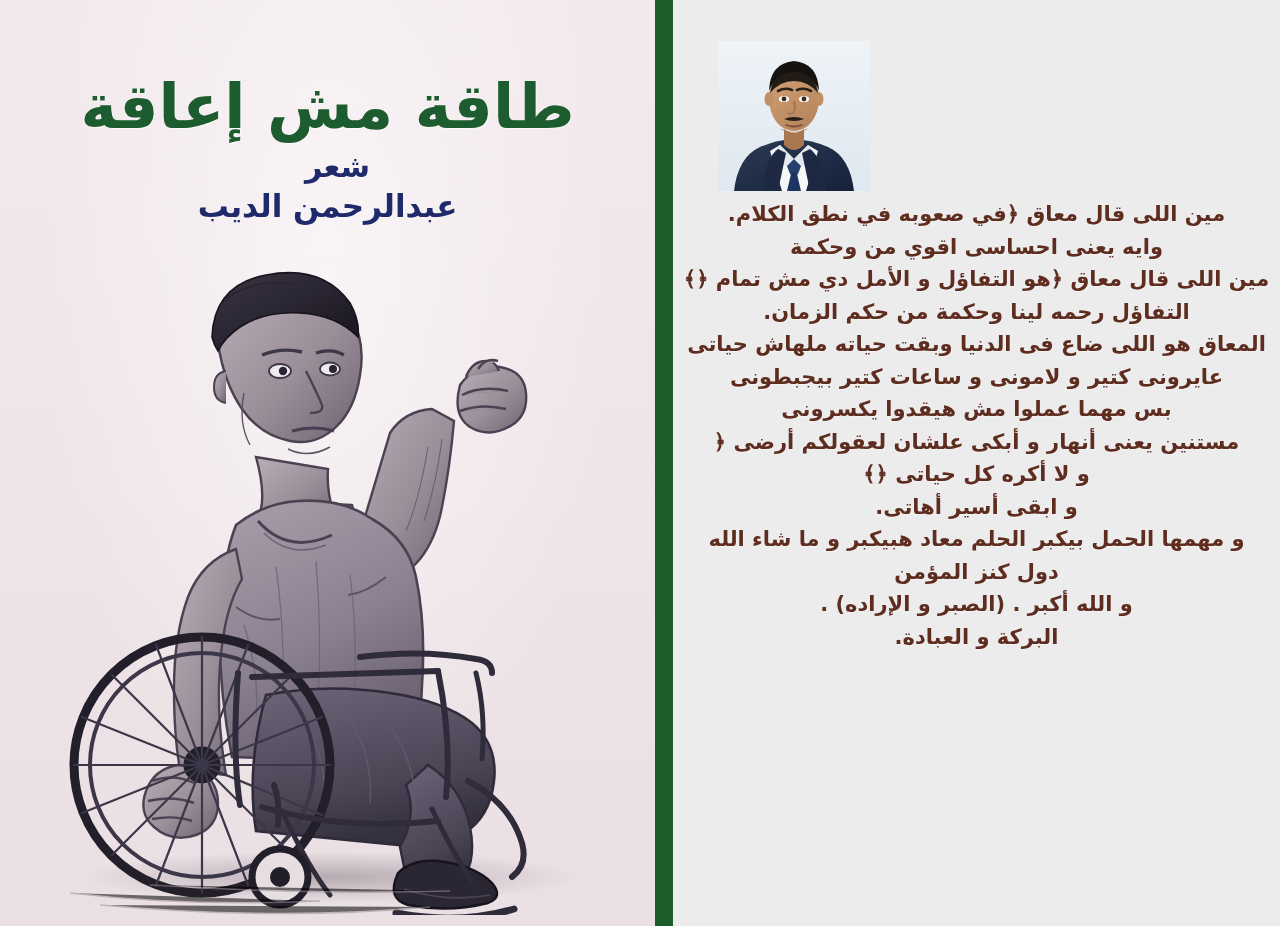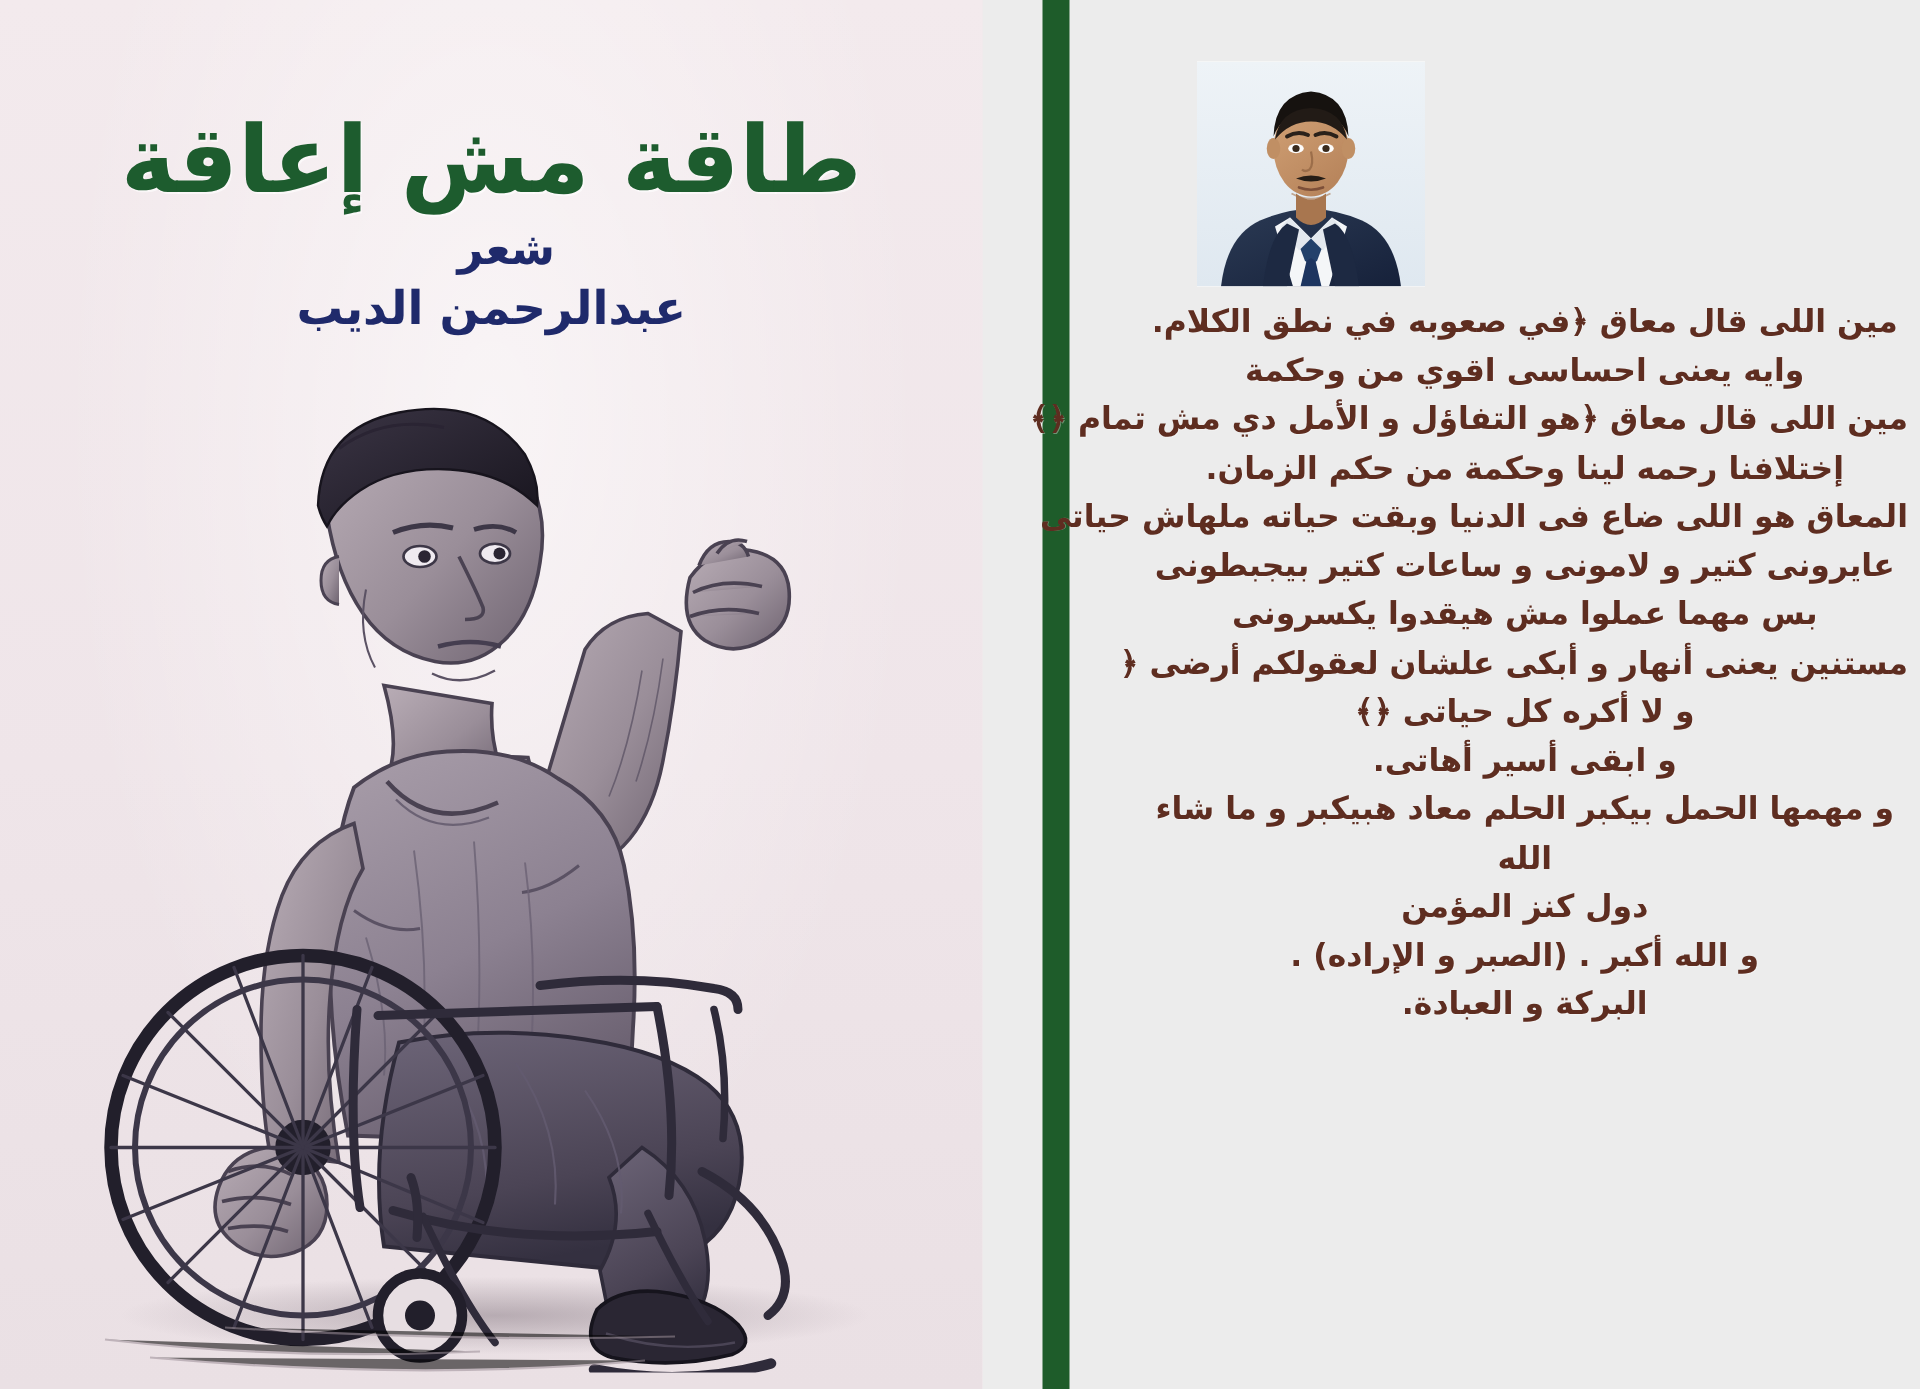--- a/index.html
+++ b/index.html
@@ -1,21 +1,21 @@
 <!DOCTYPE html>
 <html lang="ar"><head>
 <meta charset="utf-8">
 <style>
   html,body{margin:0;padding:0;}
   body{
     width:1280px;height:926px;overflow:hidden;
     font-family:"DejaVu Sans","Liberation Sans",sans-serif;
     background:#ececec;
   }
-  .poster{position:relative;width:1280px;height:926px;display:flex;gap:40px;}
+  .poster{position:relative;width:1280px;height:926px;display:flex;}
 
   
   .left-panel{
     position:relative;
     width:655px;height:926px;
     background:#f1e8eb;
     overflow:hidden;
   }
   .left-panel .paper-tint{
     position:absolute;inset:0;
@@ -313,21 +313,21 @@
         <path d="M68 84 q8 3 16 0" stroke="#7d4f38" stroke-width="1.8" fill="none" stroke-linecap="round"></path>
 
         <path d="M63 88 q13 7 26 0" stroke="#a8764f" stroke-width="1.2" fill="none" opacity=".6"></path>
       </svg>
     </div>
 
     <div class="poem-body">
       <span class="ln">مين اللى قال معاق ﴿في صعوبه في نطق الكلام.</span>
       <span class="ln">وايه يعنى احساسى اقوي من وحكمة</span>
       <span class="ln">مين اللى قال معاق ﴿هو التفاؤل و الأمل دي مش تمام ﴿﴾</span>
-      <span class="ln">إختلافنا رحمه لينا وحكمة من حكم الزمان.</span>
+      <span class="ln">التفاؤل رحمه لينا وحكمة من حكم الزمان.</span>
       <span class="ln">المعاق هو اللى ضاع فى الدنيا وبقت حياته ملهاش حياتى</span>
       <span class="ln">عايرونى كتير و لامونى و ساعات كتير بيجبطونى</span>
       <span class="ln">بس مهما عملوا مش هيقدوا يكسرونى</span>
       <span class="ln">مستنين يعنى أنهار و أبكى علشان لعقولكم أرضى ﴿</span>
       <span class="ln">و لا أكره كل حياتى ﴿﴾</span>
       <span class="ln">و ابقى أسير أهاتى.</span>
       <span class="ln wrap">و مهمها الحمل بيكبر الحلم معاد هبيكبر و ما شاء الله</span>
       <span class="ln">دول كنز المؤمن</span>
       <span class="ln">و الله أكبر . (الصبر و الإراده) .</span>
       <span class="ln">البركة و العبادة.</span>

